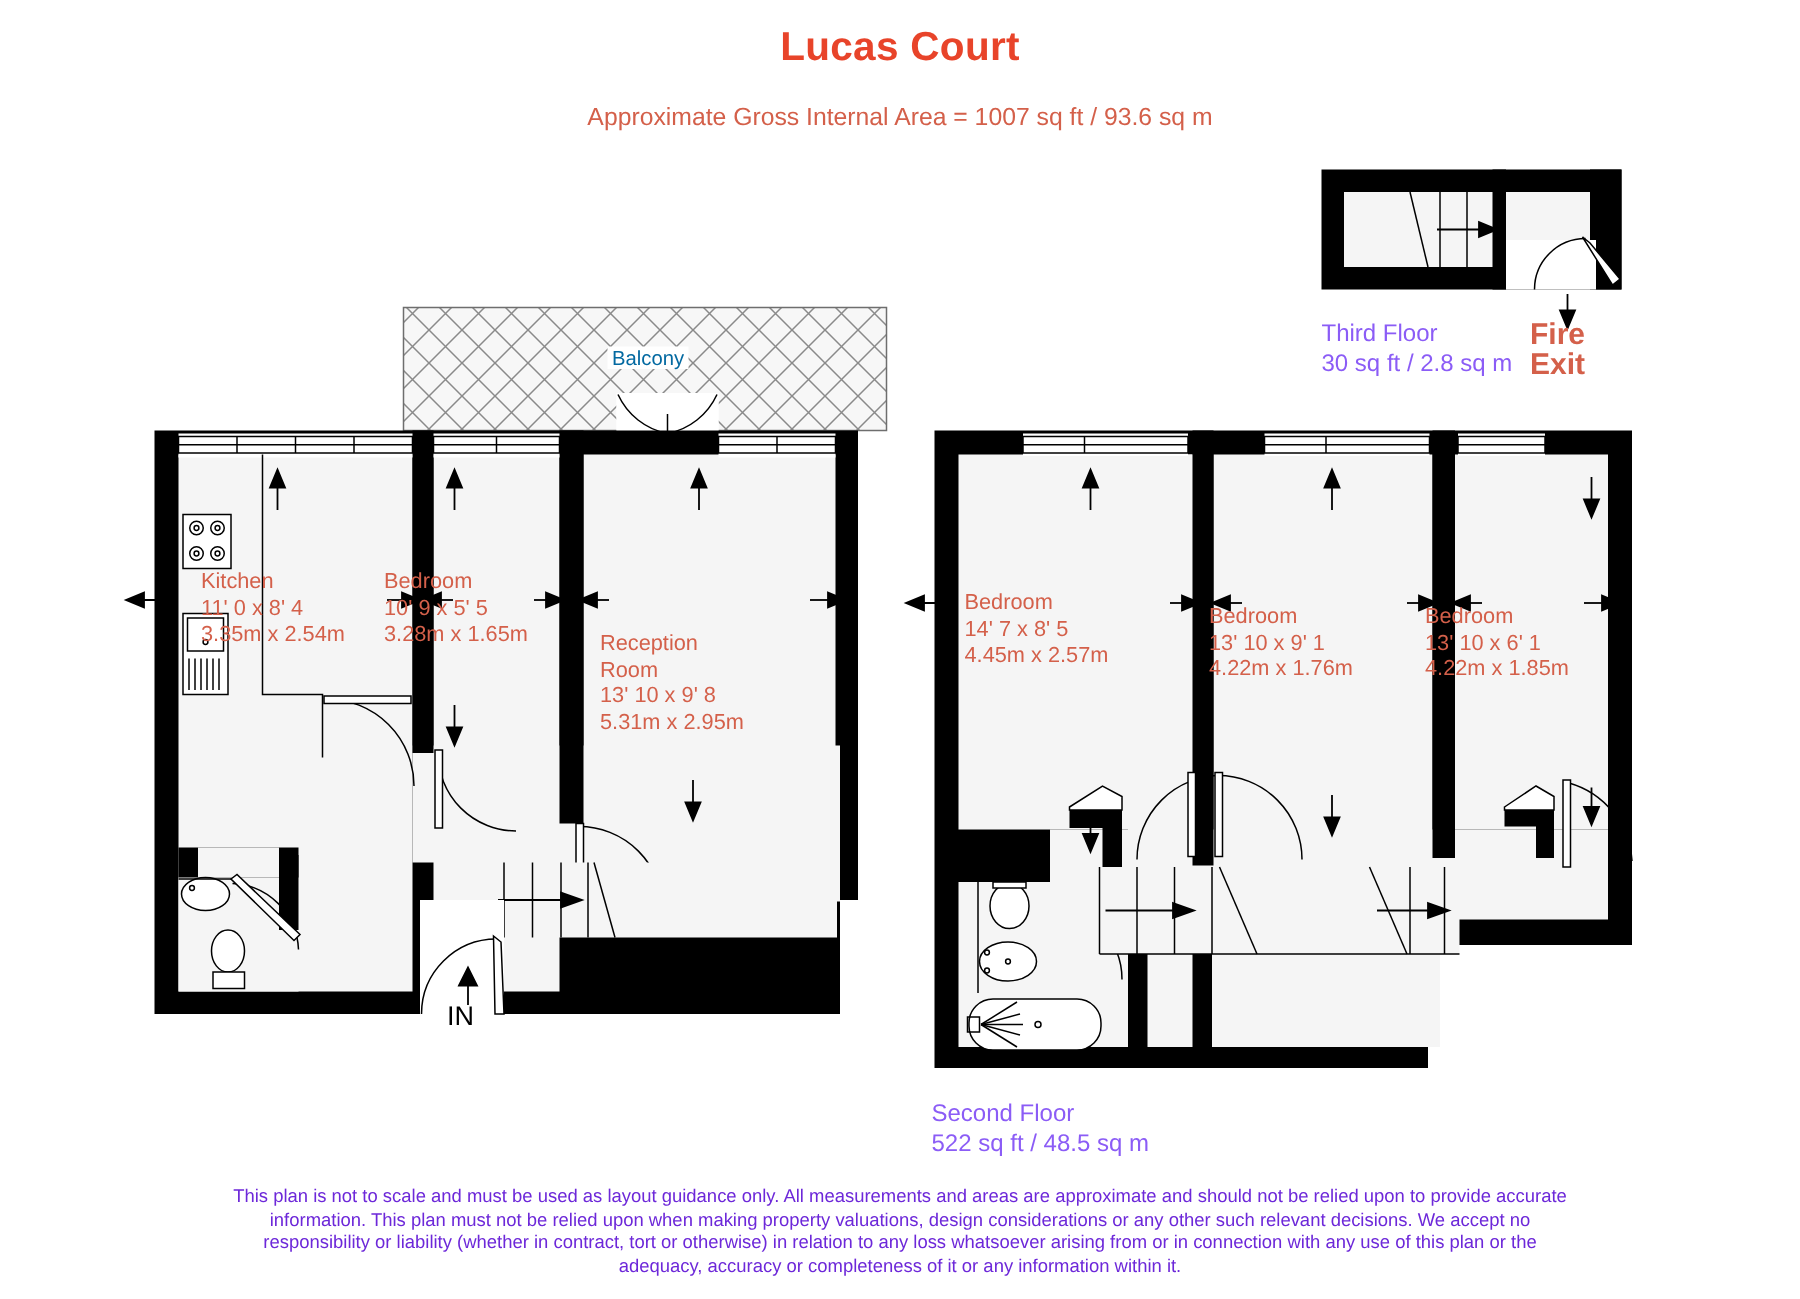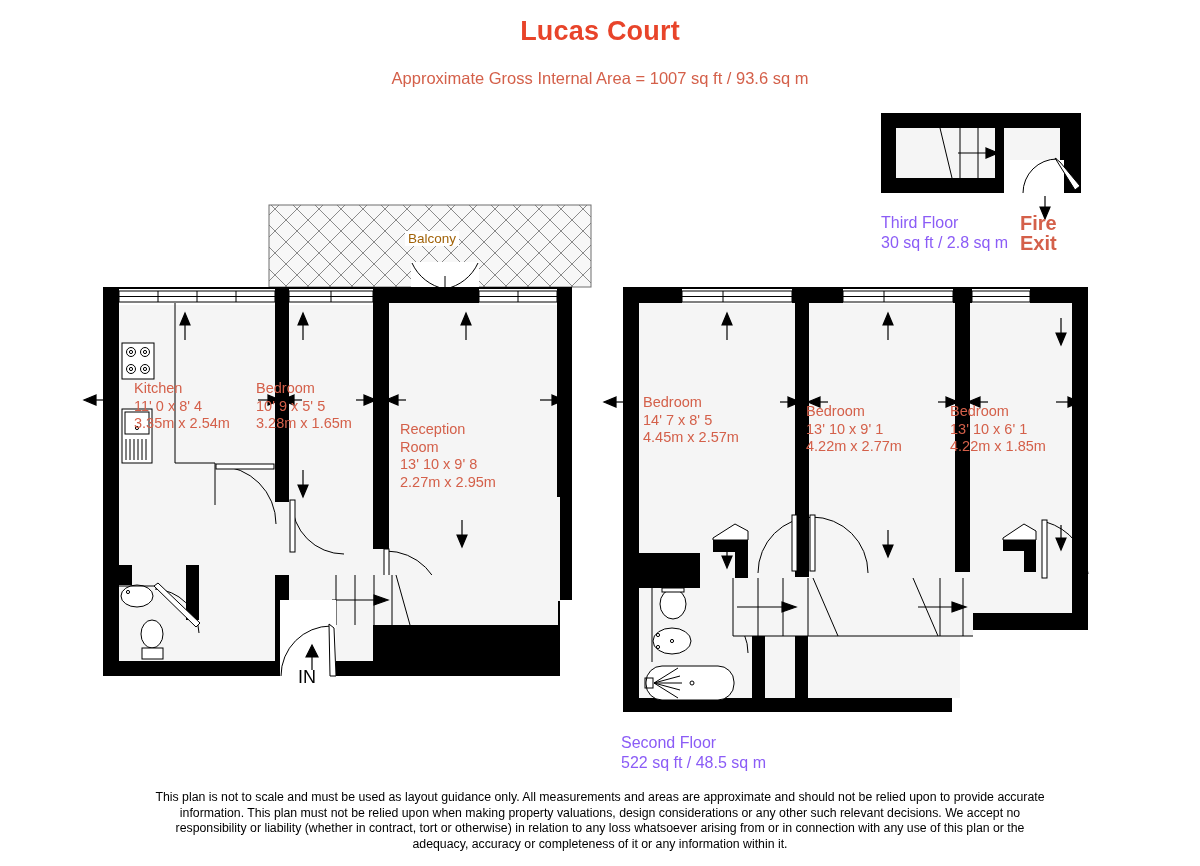--- a/index.html
+++ b/index.html
@@ -34,31 +34,31 @@
   }
   .flabel{
     position:absolute;color:#8b5cf6;font-size:16px;line-height:20px;
     white-space:nowrap;
   }
   .clabel{
     position:absolute;color:#D4604A;font-size:20px;line-height:20px;
     white-space:nowrap;font-weight:bold;
   }
   .blabel{
-    position:absolute;color:#a16207;font-size:13.5px;
+    position:absolute;color:#0369a1;font-size:13.5px;
     background:#ffffff;padding:0 3px;white-space:nowrap;
   }
   .inlabel{
     position:absolute;color:#000000;font-size:18px;font-weight:normal;
     white-space:nowrap;
     text-align:center;
   }
   #disclaimer{
     position:absolute;left:150px;width:900px;top:790px;
-    text-align:center;color:#000000;font-size:12.3px;line-height:15.6px;
+    text-align:center;color:#6d28d9;font-size:12.3px;line-height:15.6px;
   }
 </style>
 </head>
 <body>
 
 <div class="page">
 
   <div id="plan-title">Lucas Court</div>
   <div id="plan-subtitle">Approximate Gross Internal Area = 1007 sq ft / 93.6 sq m</div>
 
@@ -372,33 +372,33 @@
   <div class="rlabel" style="left:256px;top:380px;width:150px;">
     <div>Bedroom</div>
     <div>10' 9 x 5' 5</div>
     <div>3.28m x 1.65m</div>
   </div>
 
   <div class="rlabel" style="left:400px;top:397px;width:148px;margin-top:24px;">
     <div>Reception</div>
     <div>Room</div>
     <div>13' 10 x 9' 8</div>
-    <div>2.27m x 2.95m</div>
+    <div>5.31m x 2.95m</div>
   </div>
 
   <div class="rlabel" style="left:643px;top:394px;width:152px;">
     <div>Bedroom</div>
     <div>14' 7 x 8' 5</div>
     <div>4.45m x 2.57m</div>
   </div>
 
   <div class="rlabel" style="left:806px;top:403px;width:152px;">
     <div>Bedroom</div>
     <div>13' 10 x 9' 1</div>
-    <div>4.22m x 2.77m</div>
+    <div>4.22m x 1.76m</div>
   </div>
 
   <div class="rlabel" style="left:950px;top:403px;width:152px;">
     <div>Bedroom</div>
     <div>13' 10 x 6' 1</div>
     <div>4.22m x 1.85m</div>
   </div>
 
 
   <div class="flabel" style="left:621px;top:733px;">

